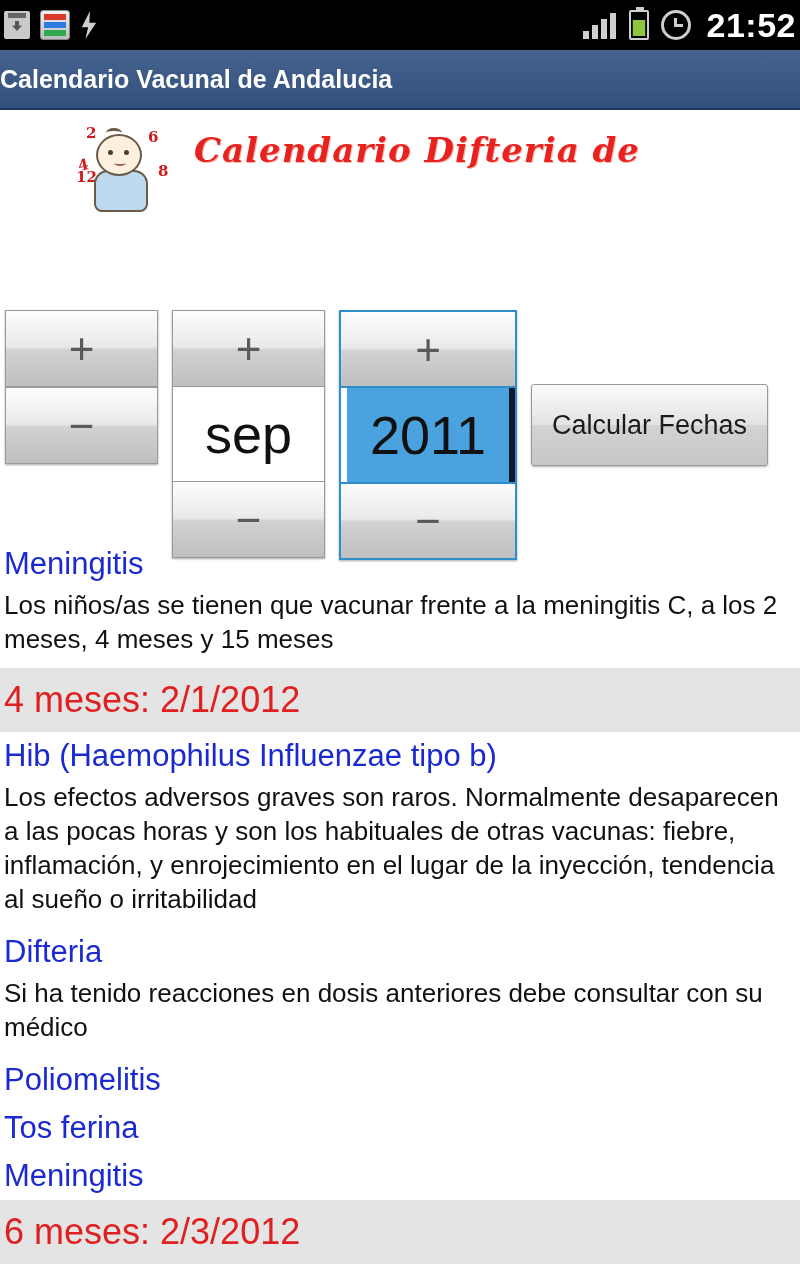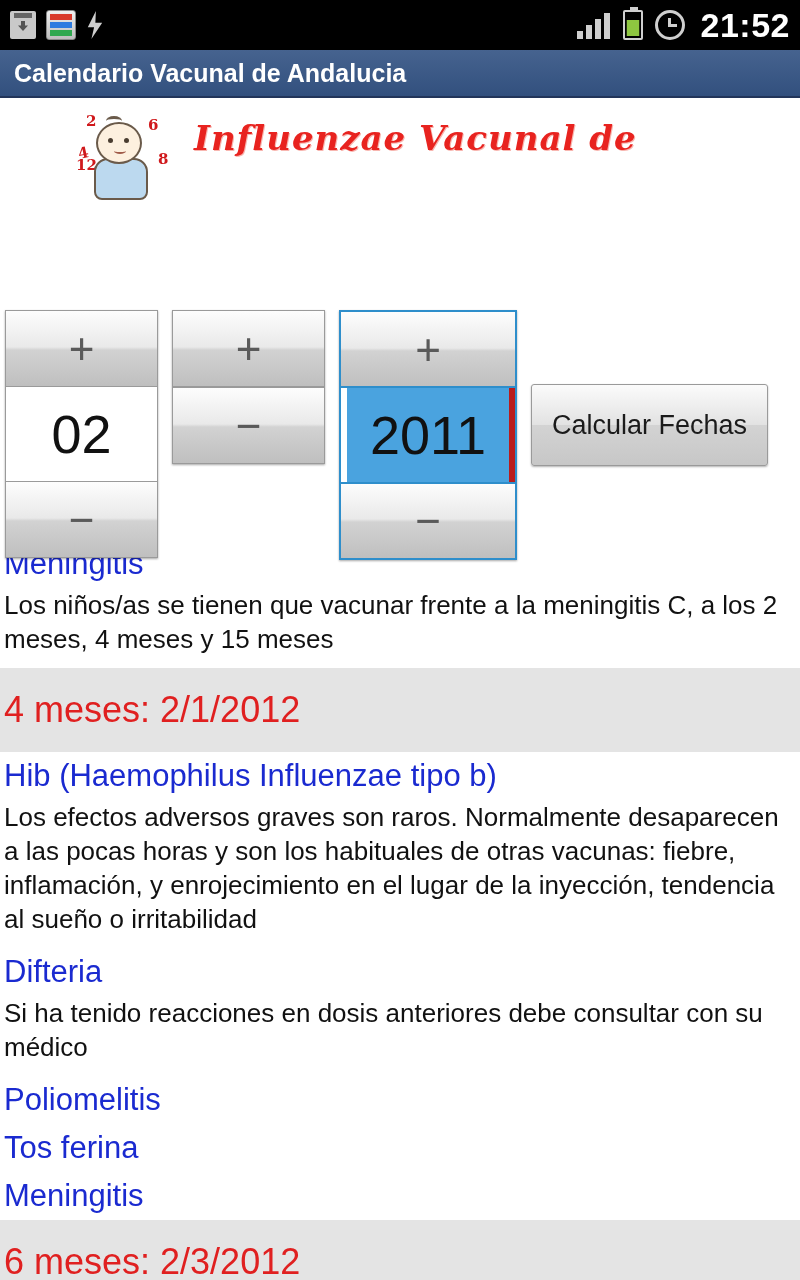--- a/index.html
+++ b/index.html
@@ -11,21 +11,21 @@
     overflow: hidden;
   }
 
   
   .statusbar {
     position: relative;
     height: 50px;
     background: #000000;
     display: flex;
     align-items: center;
-    padding: 0 10px;
+    padding: 0 4px;
   }
   .status-left { display: flex; align-items: center; gap: 10px; }
   .status-right { margin-left: auto; display: flex; align-items: center; gap: 12px; }
   .clock {
     color: #ffffff;
     font-size: 34px;
     font-weight: bold;
     letter-spacing: 0.5px;
     margin-left: 4px;
   }
@@ -107,27 +107,26 @@
   }
   .ic-alarm::before, .ic-alarm::after {
     content: "";
     position: absolute; background: #cfcfcf;
   }
   .ic-alarm::before { width: 3px; height: 9px; left: 10px; top: 5px; }
   .ic-alarm::after { width: 8px; height: 3px; left: 11px; top: 11px; }
 
   
   .titlebar {
-    height: 48px;
+    height: 60px;
     background: #3c5a8c;
     background: linear-gradient(#46638f, #32507e);
     border-bottom: 2px solid #22355a;
     display: flex;
     align-items: center;
-    padding-left: 14px;
   }
   .titlebar .title {
     color: #ffffff;
     font-size: 25px;
     font-weight: bold;
   }
 
   
   .banner {
     height: 212px;
@@ -241,21 +240,21 @@
     background: #ffffff;
     display: flex; align-items: center; justify-content: center;
     font-size: 54px;
     color: #111111;
     font-weight: 400;
   }
   .sp-val.selected {
     background: #4aa3df;
     color: #111111;
     border-left: 6px solid #ffffff;
-    border-right: 6px solid #b91c1c;
+    border-right: 6px solid #0f172a;
     outline: 2px solid #2e8ecb;
   }
   .spinner.focused { border: 2px solid #2e8ecb; }
 
   .calc-btn {
     margin-top: 74px;
     height: 82px;
     padding: 0 20px;
     background: linear-gradient(#fbfbfb, #e2e2e2 50%, #d3d3d3 50%, #c7c7c7);
     border: 1px solid #9a9a9a;
@@ -287,21 +286,21 @@
     color: #111111;
     font-size: 26px;
     line-height: 34px;
     padding-bottom: 12px;
   }
   .date-head {
     background: #e4e4e4;
     color: #e02020;
     font-size: 36px;
     line-height: 52px;
-    padding: 16px 4px;
+    padding: 6px 4px;
   }
 </style>
 </head>
 <body>
 
 <div class="statusbar">
   <div class="status-left">
     <span class="ic-download"></span>
     <span class="ic-rss">
         <i class="b1"></i>
@@ -339,21 +338,21 @@
       <span class="num n12">12</span>
       <span class="num n15">15</span>
       <span class="body"></span>
       <span class="head"></span>
       <span class="hair"></span>
       <span class="eye l"></span>
       <span class="eye r"></span>
       <span class="mouth"></span>
     </div>
     <div class="banner-text">
-      <div class="l1">Influenzae Vacunal de</div>
+      <div class="l1">Calendario Difteria de</div>
     </div>
   </div>
 </div>
 
 <div class="results">
   <div id="results-host">
       <div class="res-item">
         <div class="vac-title">Meningitis</div>
         <div class="vac-desc">Los niños/as se tienen que vacunar frente a la meningitis C, a los 2 meses, 4 meses y 15 meses</div>
       </div>
@@ -376,26 +375,26 @@
         <div class="vac-title">Meningitis</div>
       </div>
       <div class="date-head">6 meses: 2/3/2012</div>
     </div>
 </div>
 
 <div class="picker-row">
 
   <div class="spinner">
     <div class="sp-btn up">+</div>
-    <div class="sp-val">02</div>
     <div class="sp-btn down">−</div>
   </div>
 
   <div class="spinner">
     <div class="sp-btn up">+</div>
+    <div class="sp-val">sep</div>
     <div class="sp-btn down">−</div>
   </div>
 
   <div class="spinner wide focused">
     <div class="sp-btn up">+</div>
     <div class="sp-val selected">2011</div>
     <div class="sp-btn down">−</div>
   </div>
 
   <div class="calc-btn">Calcular Fechas</div>

